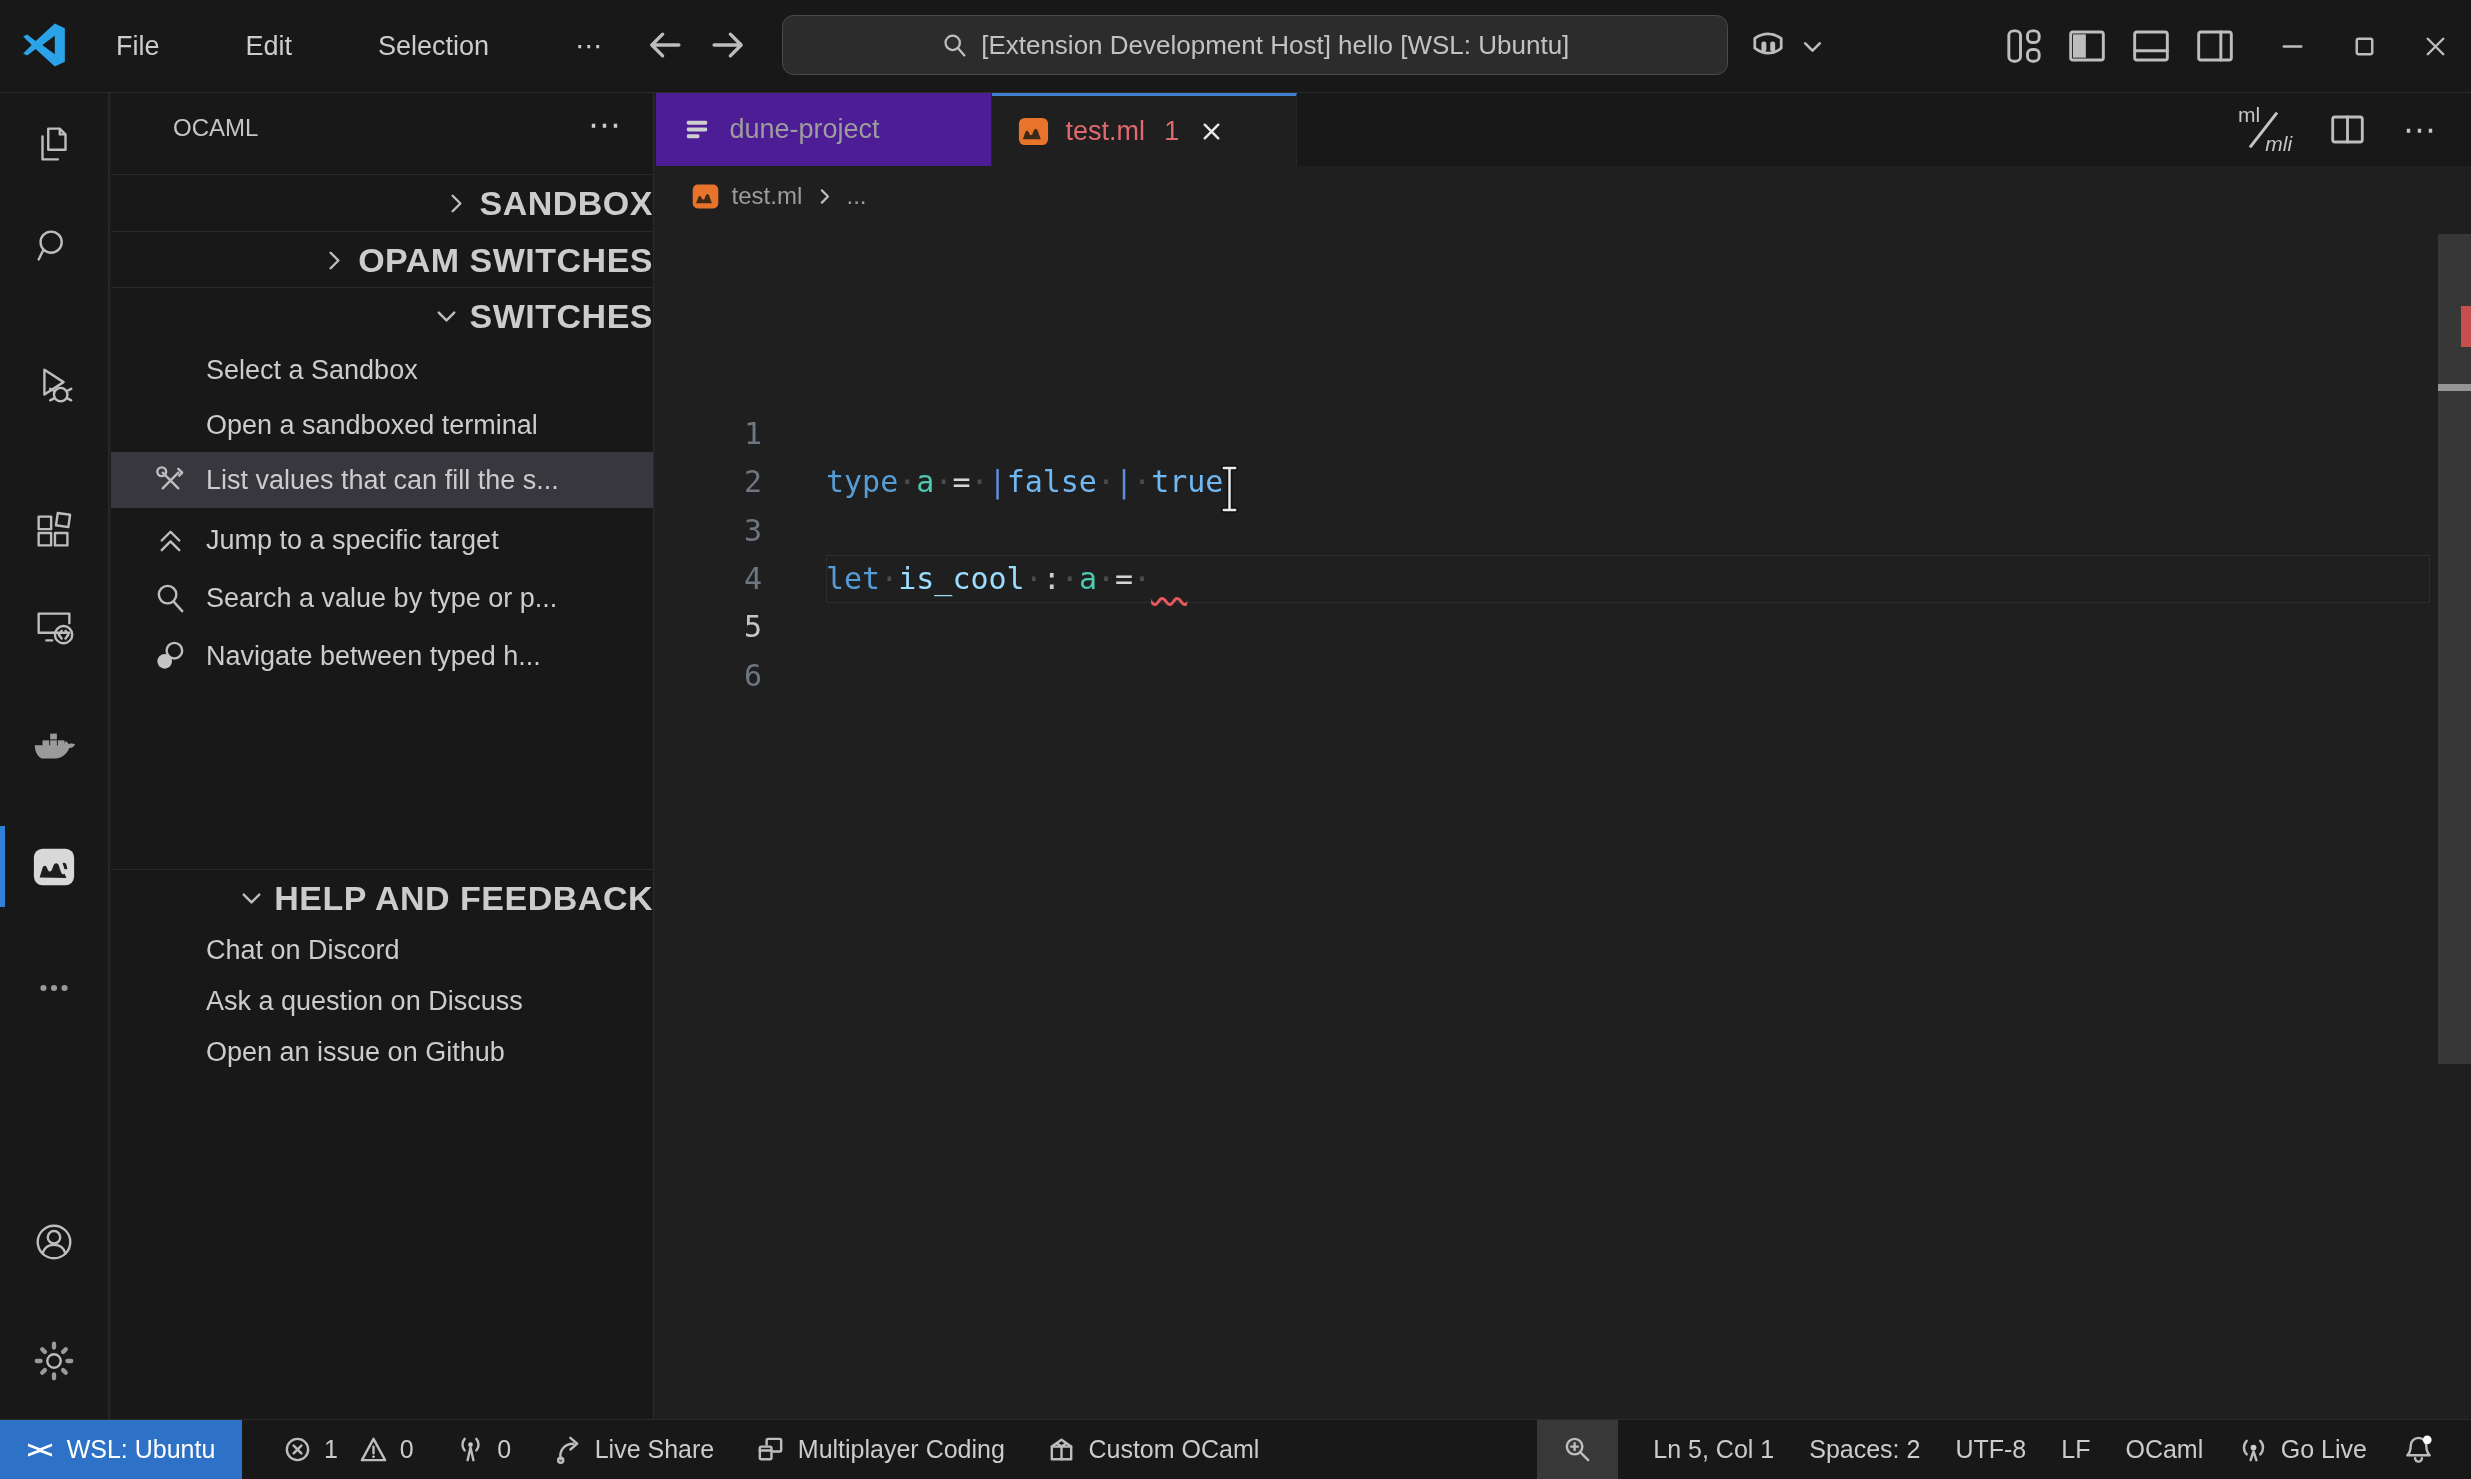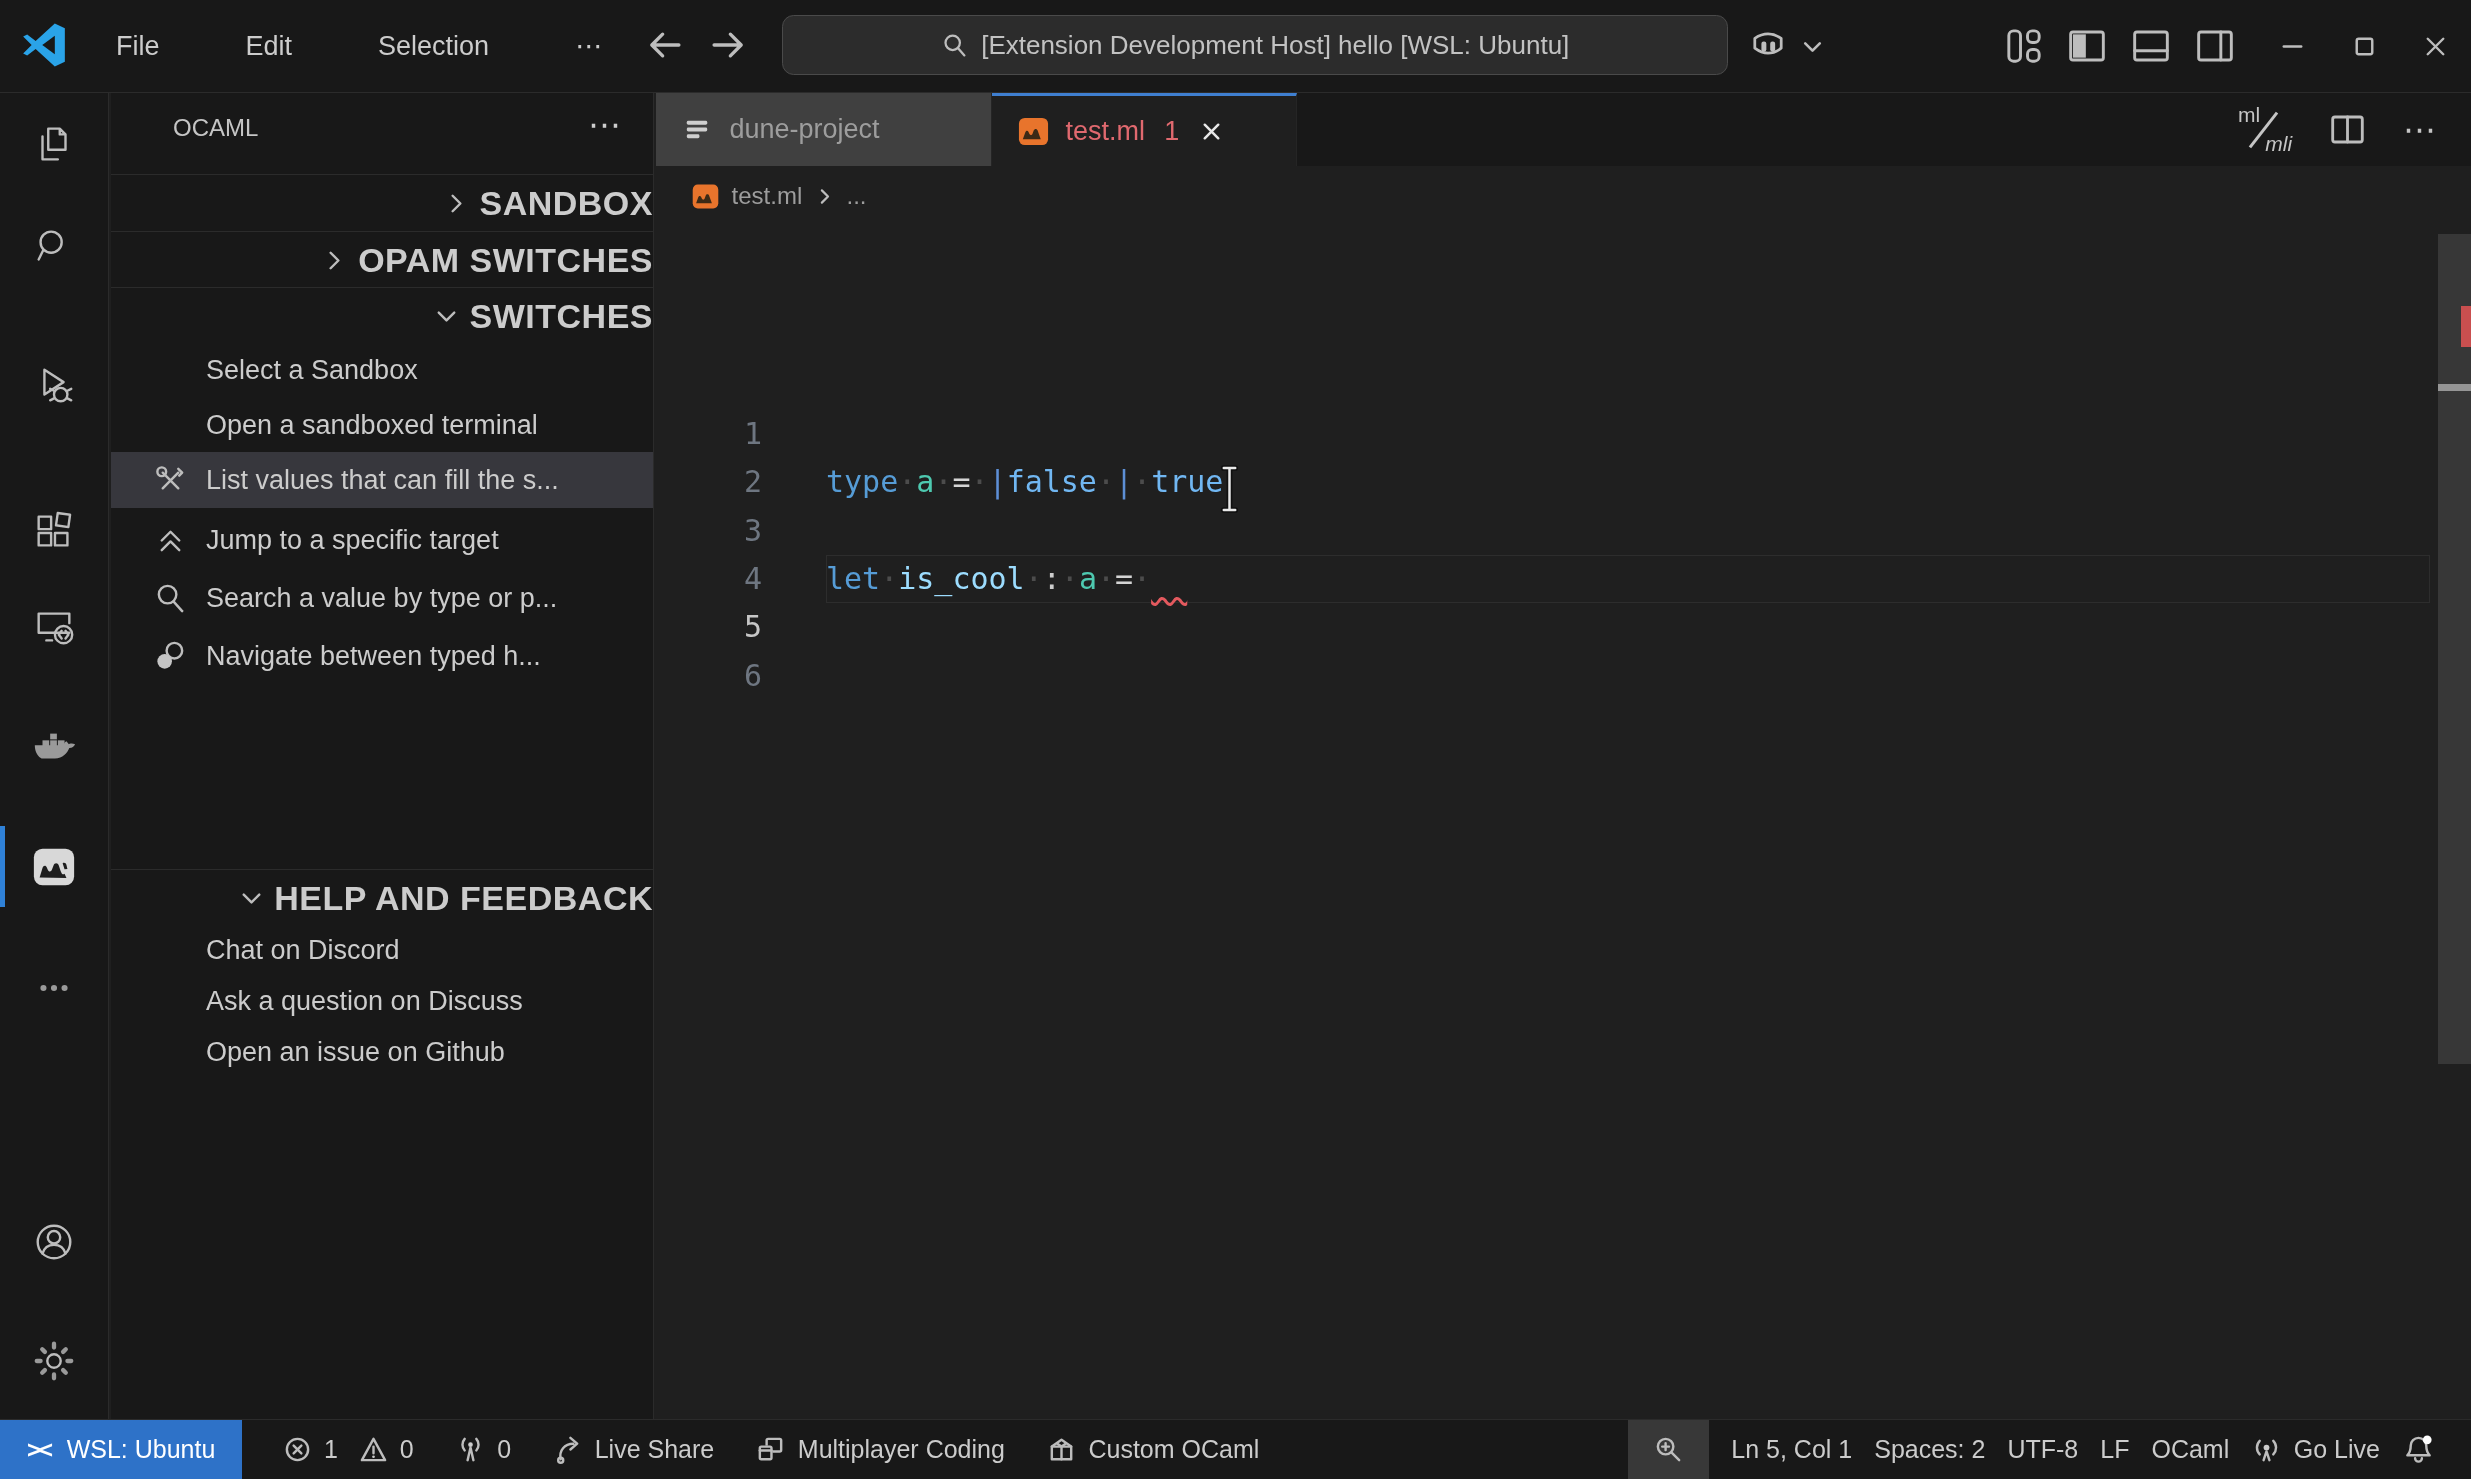--- a/index.html
+++ b/index.html
@@ -39,21 +39,21 @@
   .sel{background:#37373d;}
   .ssep{position:absolute;left:0;right:0;height:1px;background:#2b2b2b;}
   .stitle{position:absolute;left:62px;top:21px;font-size:24px;color:#c5c5c5;}
   .smore{position:absolute;right:29px;top:11.6px;font-size:33px;color:#cccccc;letter-spacing:2.9px;}
 
   
   .editor{position:absolute;top:93px;left:656px;right:0;bottom:60px;background:#1f1f1f;}
   .tabbar{position:absolute;top:0;left:0;right:0;height:73px;background:#181818;display:flex;}
   .tab{height:73px;display:flex;align-items:center;padding:0 25px;box-sizing:border-box;
        border-right:1.9px solid #252525;font-size:27px;}
-  .tab.inactive{color:#9d9d9d;background:#404040;text-align:center;}
+  .tab.inactive{color:#9d9d9d;background:#4c1d95;text-align:center;}
   .tab.active{color:#e0696f;background:#1f1f1f;border-top:3.9px solid #3f7fd0;padding-top:0;}
   .tab .ticon{margin-right:15.4px;}
   .badge{margin-left:19.3px;}
   .closex{margin-left:17.4px;width:29px;height:29px;}
   .tabactions{margin-left:auto;display:flex;align-items:center;gap:35px;padding-right:33px;color:#c5c5c5;}
   .mlmli{position:relative;width:56px;height:50px;font-size:21px;color:#c5c5c5;}
   .mlmli .t1{position:absolute;left:1.9px;top:-1.9px;}
   .mlmli .t2{position:absolute;right:0px;bottom:-1.9px;font-style:italic;}
   .mlmli .slash{position:absolute;left:26px;top:3.9px;width:2.9px;height:44px;background:#c5c5c5;transform:rotate(38deg);}
   .breadcrumb{position:absolute;top:73px;left:0;height:60px;display:flex;align-items:center;
@@ -76,21 +76,21 @@
   .ibeam{position:absolute;left:563px;top:237px;}
 
   
   .statusbar{position:absolute;left:0;right:0;bottom:0;height:60px;background:#181818;
              border-top:1.9px solid #2b2b2b;box-sizing:border-box;display:flex;align-items:center;
              font-size:25px;color:#cccccc;}
   .remote{height:100%;background:#2e72c8;color:#ffffff;display:flex;align-items:center;
           gap:15.4px;padding:0 27px;}
   .remote .rg{font-weight:bold;font-size:24px;letter-spacing:-1.9px;}
   .sitem{display:flex;align-items:center;gap:11.6px;margin-left:41px;white-space:nowrap;}
-  .sright{margin-left:auto;display:flex;align-items:center;gap:22px;padding-right:37px;padding-left:20px;}
+  .sright{margin-left:auto;display:flex;align-items:center;gap:35px;padding-right:37px;padding-left:20px;}
   .sright .sitem{margin-left:0;}
   .zoombox{width:81px;height:60px;background:#383838;display:flex;align-items:center;justify-content:center;}
 </style>
 </head>
 <body>
 
 <div id="root">
 
   <div class="titlebar">
     <div class="logo">

